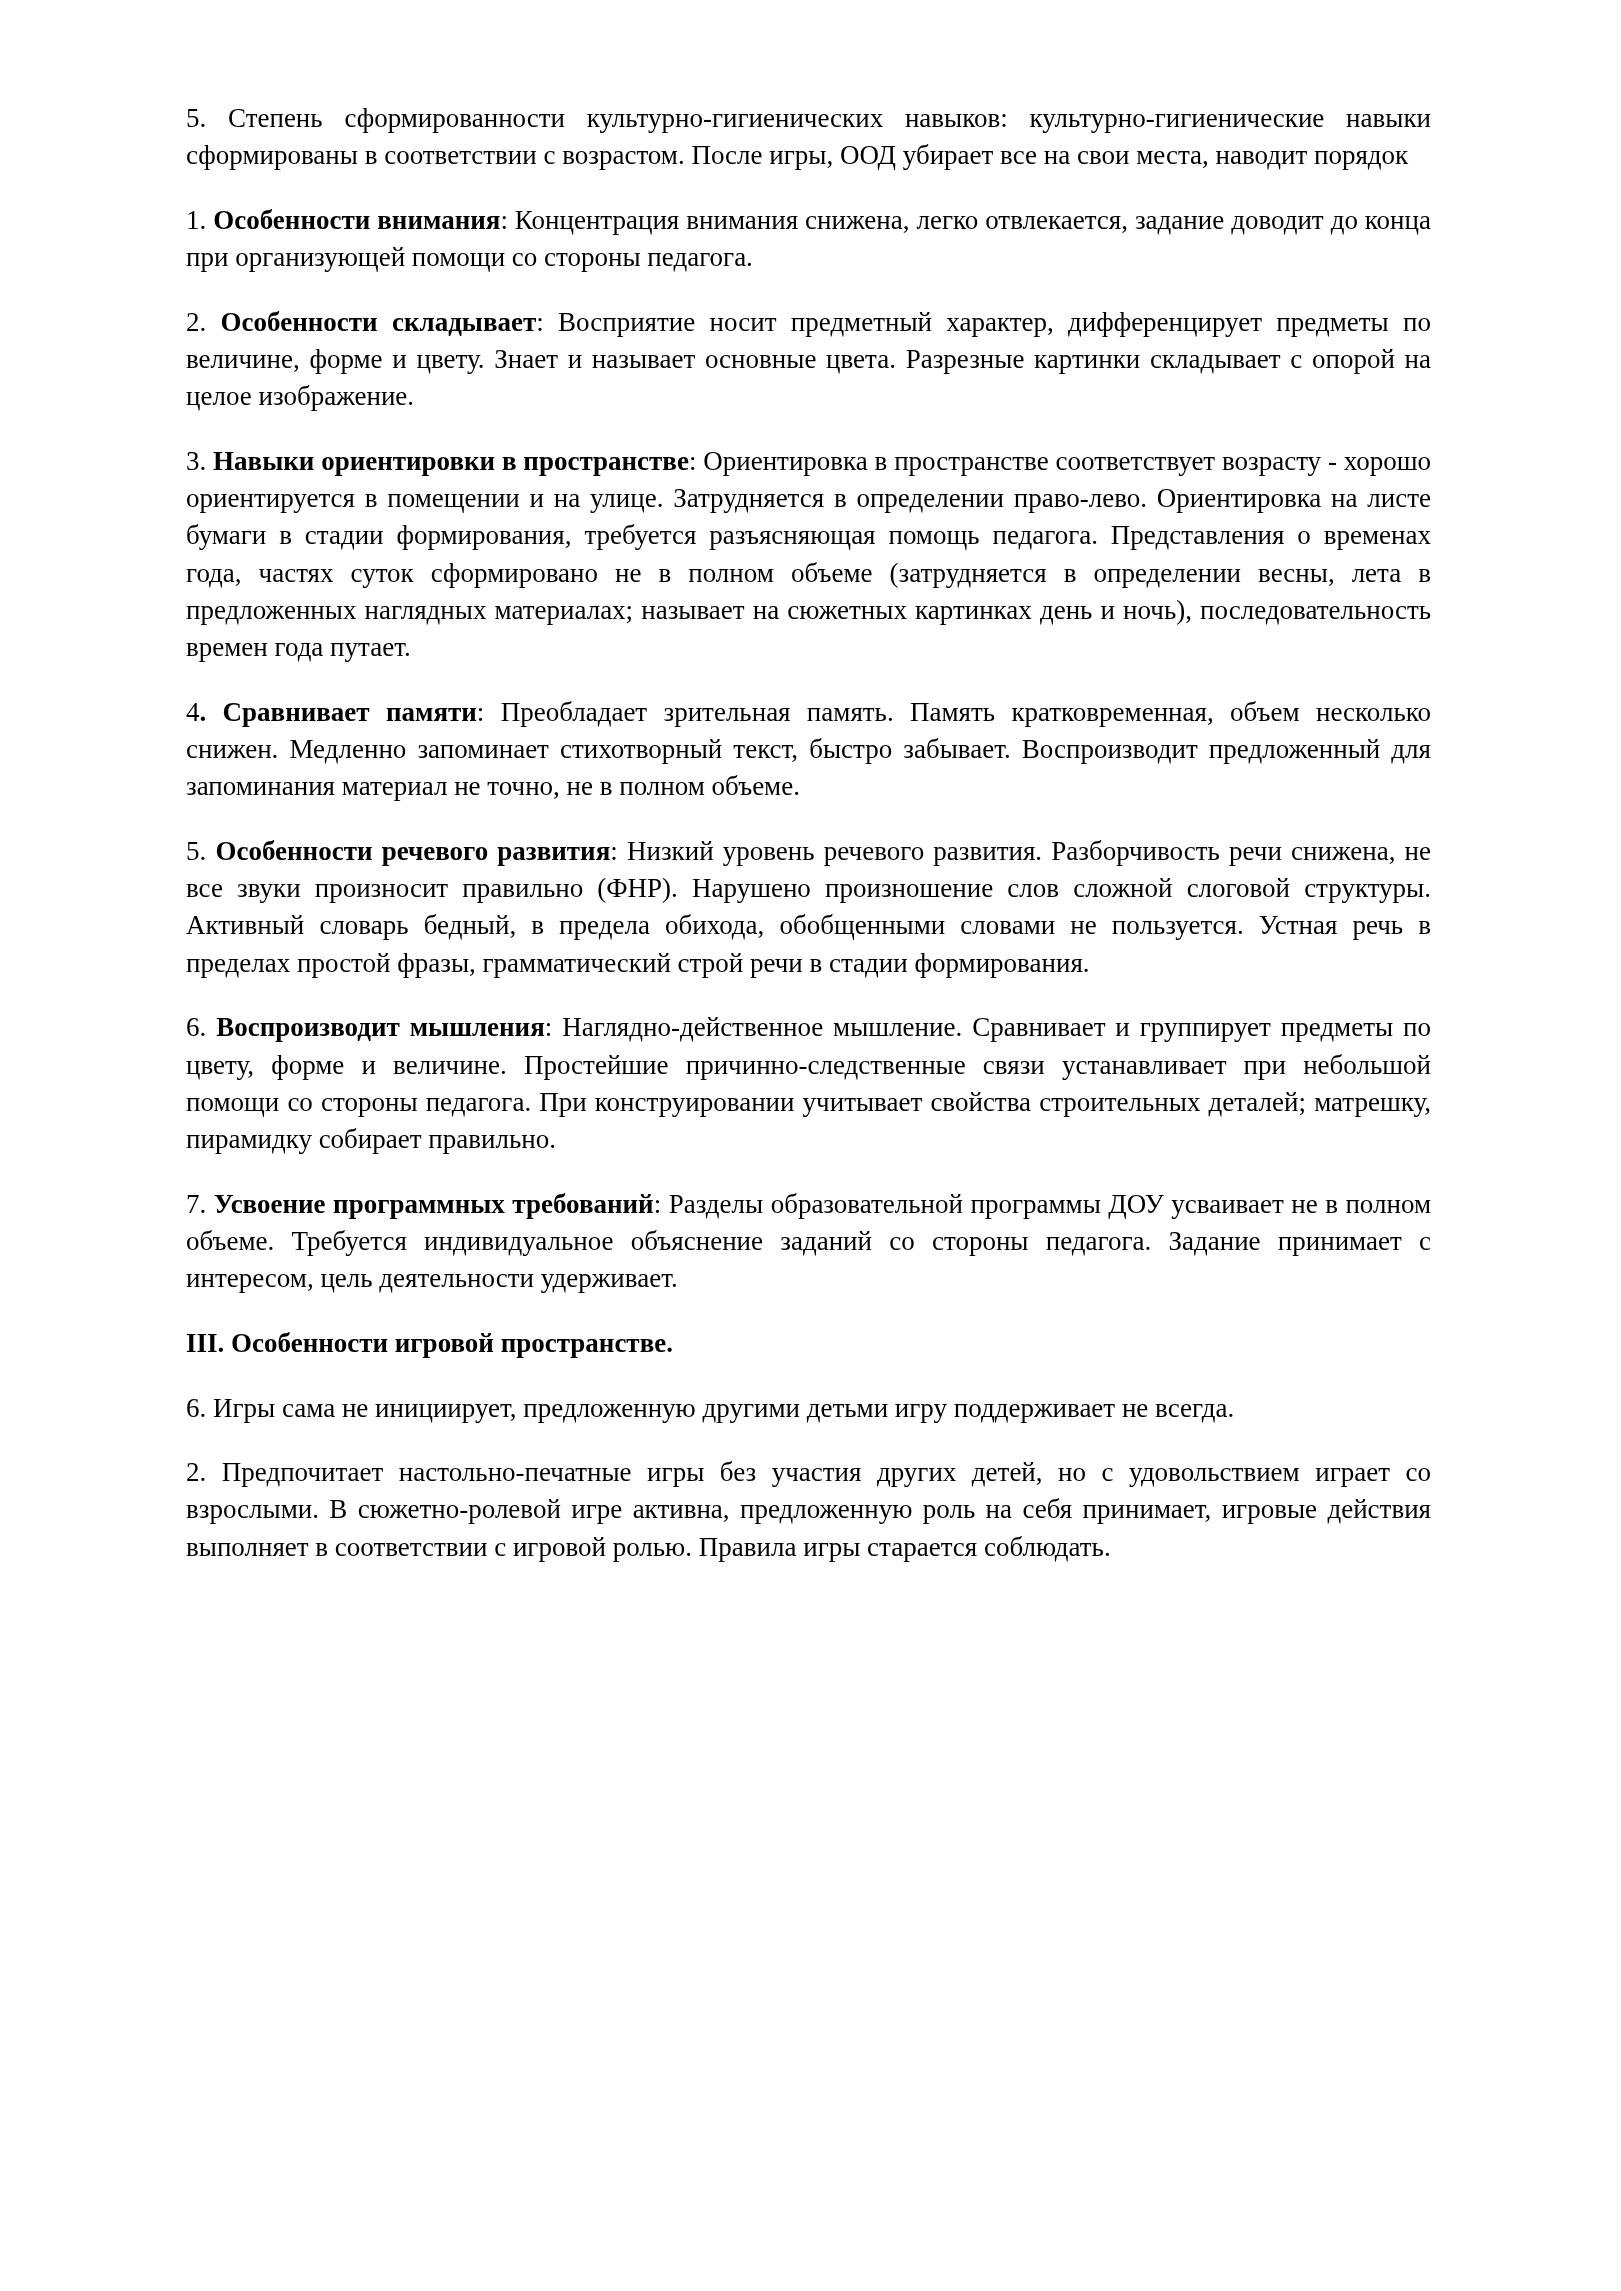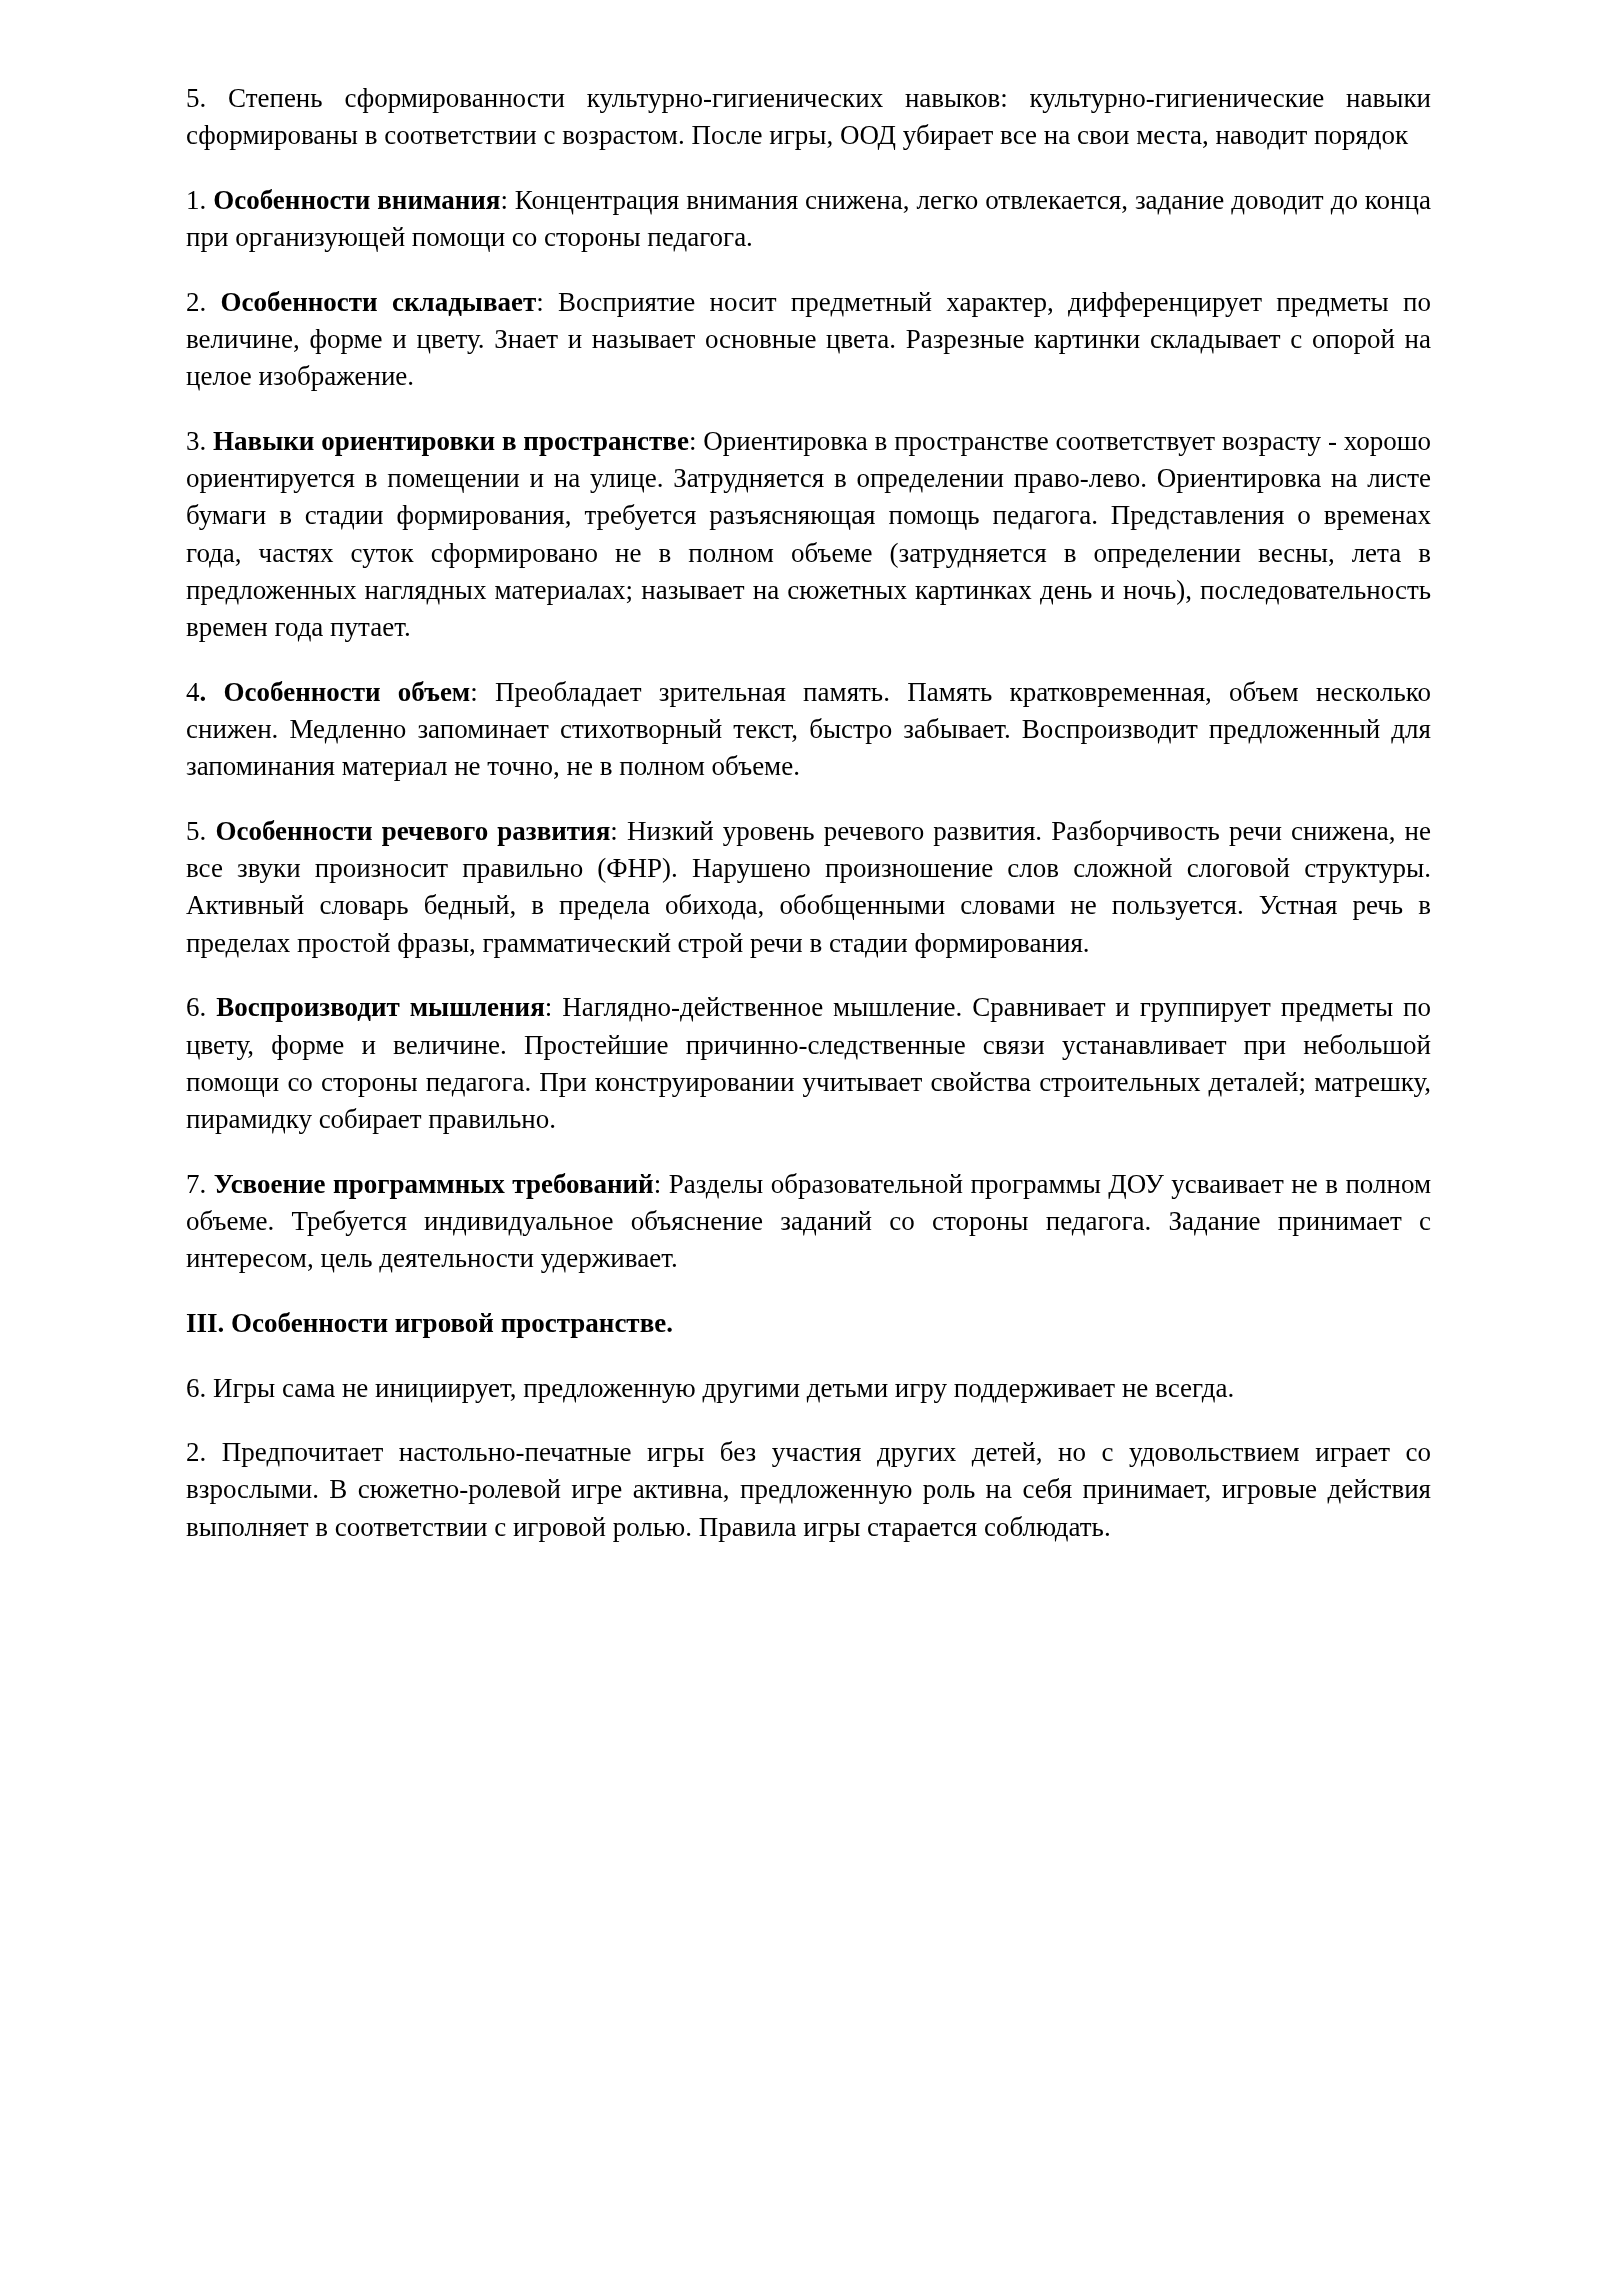--- a/index.html
+++ b/index.html
@@ -10,21 +10,21 @@
   body {
     width: 1621px;
     min-height: 2292px;
     font-family: "Liberation Serif", "DejaVu Serif", serif;
     color: #000000;
   }
   .page {
     width: 1621px;
     min-height: 2292px;
     box-sizing: border-box;
-    padding: 80px 190px 118px 186px;
+    padding: 100px 190px 118px 186px;
     background: #ffffff;
   }
   .doc {
     width: 100%;
   }
   p.para {
     margin: 0 0 27.4px 0;
     font-size: 27px;
     line-height: 1.38;
     text-align: justify;
@@ -48,21 +48,21 @@
 </style>
 </head>
 <body>
 
 <div class="page">
   <div class="doc" id="doc-body">
       <p class="para"><span>5. Степень сформированности культурно-гигиенических навыков: культурно-гигиенические навыки сформированы в соответствии с возрастом. После игры, ООД убирает все на свои места, наводит порядок</span></p>
       <p class="para"><span>1. </span><span class="b">Особенности внимания</span><span>: Концентрация внимания снижена, легко отвлекается, задание доводит до конца при организующей помощи со стороны педагога.</span></p>
       <p class="para"><span>2. </span><span class="b">Особенности складывает</span><span>: Восприятие носит предметный характер, дифференцирует предметы по величине,  форме и цвету. Знает и называет основные цвета. Разрезные картинки складывает с опорой на целое изображение.</span></p>
       <p class="para"><span>3. </span><span class="b">Навыки ориентировки в пространстве</span><span>: Ориентировка в пространстве соответствует возрасту - хорошо ориентируется в помещении и на улице. Затрудняется в определении право-лево. Ориентировка на листе бумаги в стадии формирования, требуется разъясняющая помощь педагога. Представления о временах года, частях суток сформировано не в полном объеме (затрудняется в определении весны, лета в предложенных наглядных материалах; называет на сюжетных картинках день и ночь), последовательность времен года путает.</span></p>
-      <p class="para"><span>4</span><span class="b">. Особенности объем</span><span>: Преобладает зрительная память. Память кратковременная, объем несколько снижен. Медленно запоминает стихотворный текст, быстро забывает. Воспроизводит предложенный для запоминания материал не точно, не в полном объеме.</span></p>
+      <p class="para"><span>4</span><span class="b">. Сравнивает памяти</span><span>: Преобладает зрительная память. Память кратковременная, объем несколько снижен. Медленно запоминает стихотворный текст, быстро забывает. Воспроизводит предложенный для запоминания материал не точно, не в полном объеме.</span></p>
       <p class="para"><span>5. </span><span class="b">Особенности речевого развития</span><span>: Низкий уровень речевого развития. Разборчивость речи снижена, не все звуки произносит правильно (ФНР). Нарушено произношение слов сложной слоговой структуры. Активный словарь бедный, в предела обихода, обобщенными словами не пользуется. Устная речь в пределах простой фразы, грамматический строй речи в стадии формирования.</span></p>
       <p class="para"><span>6. </span><span class="b">Воспроизводит мышления</span><span>: Наглядно-действенное мышление. Сравнивает и группирует предметы по цвету, форме и величине. Простейшие причинно-следственные связи устанавливает при небольшой помощи со стороны педагога. При конструировании учитывает свойства строительных деталей; матрешку, пирамидку собирает правильно.</span></p>
       <p class="para"><span>7. </span><span class="b">Усвоение программных требований</span><span>: Разделы образовательной программы ДОУ усваивает не в полном объеме. Требуется индивидуальное объяснение заданий со стороны педагога. Задание принимает с интересом, цель деятельности удерживает.</span></p>
       <p class="heading">III. Особенности игровой пространстве.</p>
       <p class="para"><span>6. Игры сама не инициирует, предложенную другими детьми игру поддерживает не всегда.</span></p>
       <p class="para"><span>2. Предпочитает настольно-печатные игры без участия других детей, но с удовольствием играет со взрослыми. В сюжетно-ролевой игре активна, предложенную роль на себя принимает, игровые действия выполняет в соответствии с игровой ролью. Правила игры старается соблюдать.</span></p>
     </div>
 </div>
 
 

